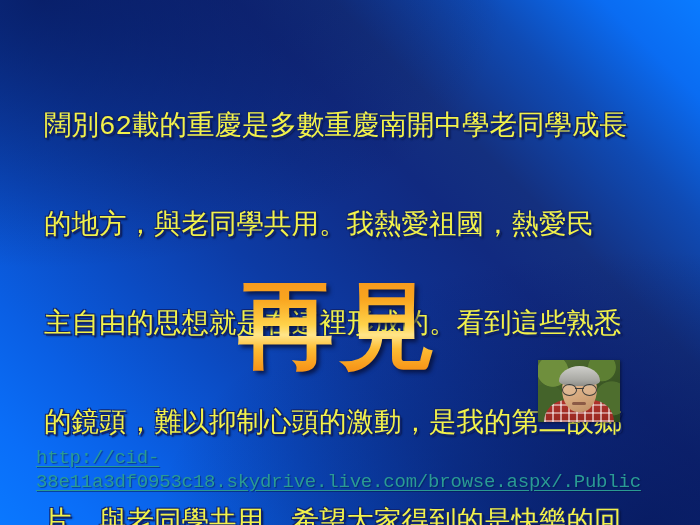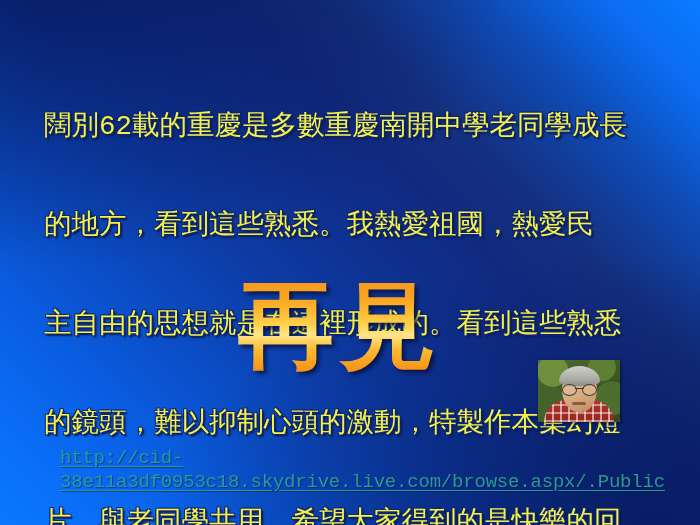--- a/index.html
+++ b/index.html
@@ -180,42 +180,42 @@
     left: 34px;
     top: 42px;
     width: 14px;
     height: 2.5px;
     background: #8b5a46;
     border-radius: 2px;
   }
 
   
   #url-link {
-    left: 60px;
+    left: 36px;
     top: 446px;
     color: #2a9b94;
     font-size: 19px;
     line-height: 24px;
     text-decoration: underline;
     text-underline-offset: 3px;
     letter-spacing: -0.2px;
     cursor: pointer;
     text-shadow: 1px 1px 1px rgba(5,20,70,0.5);
   }
 </style>
 </head>
 <body>
 
 <div id="slide">
 
   <div id="body-text" class="layer">
     <span class="ln">闊別62載的重慶是多數重慶南開中學老同學成長</span>
-    <span class="ln">的地方，看到這些熟悉。我熱愛祖國，熱愛民</span>
+    <span class="ln">的地方，與老同學共用。我熱愛祖國，熱愛民</span>
     <span class="ln">主自由的思想就是在這裡形成的。看到這些熟悉</span>
-    <span class="ln">的鏡頭，難以抑制心頭的激動，特製作本集幻燈</span>
+    <span class="ln">的鏡頭，難以抑制心頭的激動，是我的第二故鄉</span>
     <span class="ln">片，與老同學共用。希望大家得到的是快樂的回</span>
     
   </div>
 
   <div id="farewell" class="layer">再見</div>
 
   <div id="portrait" class="layer">
     <div class="pimg"></div>
     <div class="shirt"></div>
     <div class="neck"></div>

